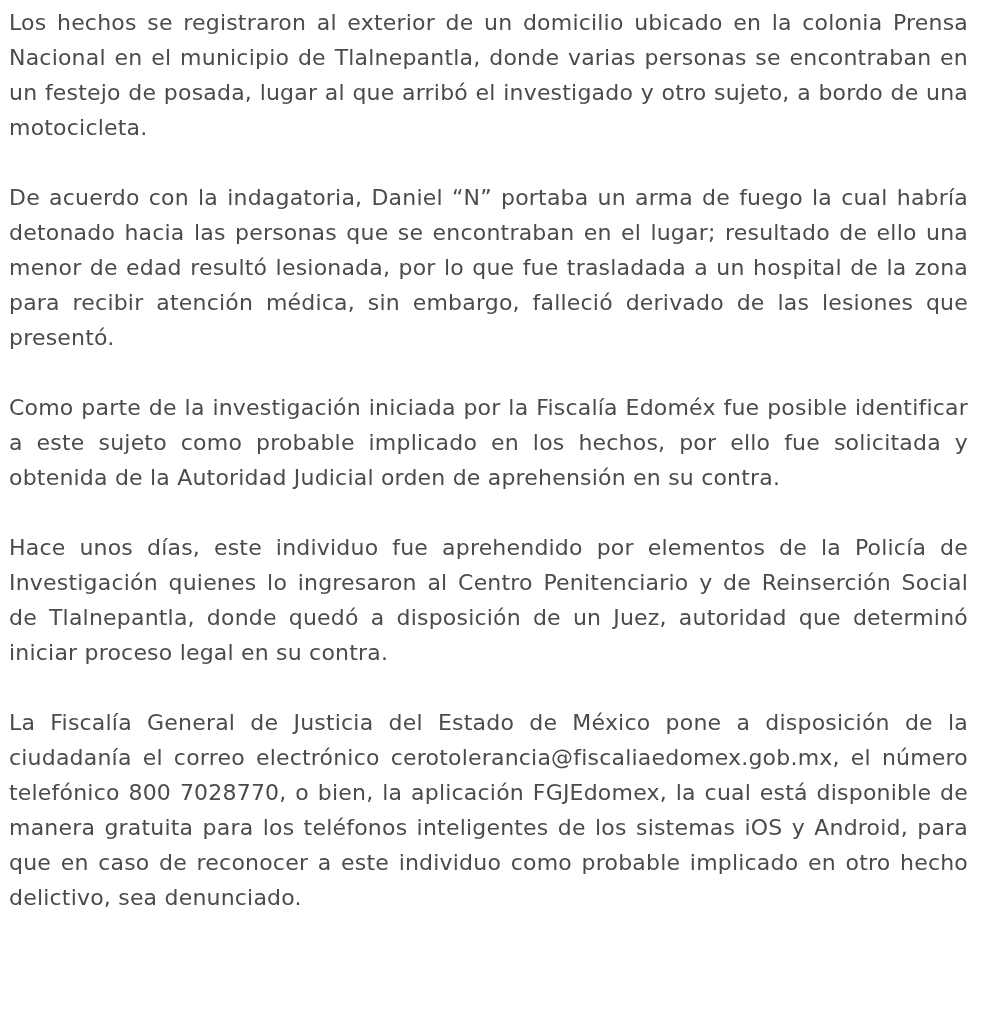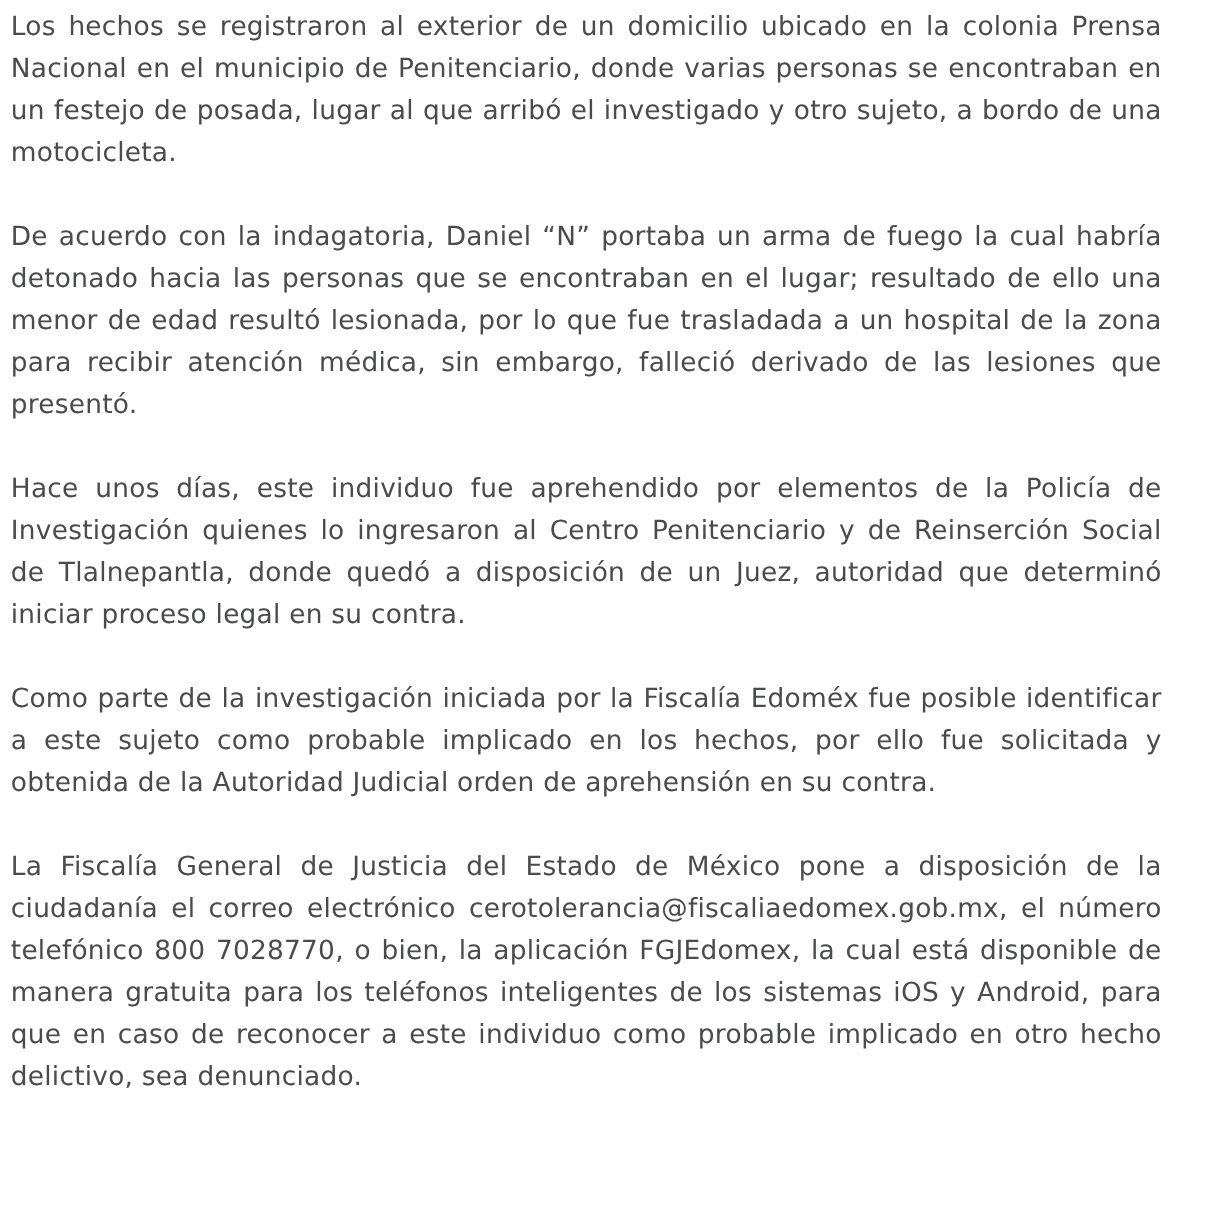--- a/index.html
+++ b/index.html
@@ -28,18 +28,18 @@
     margin: 0 0 35px 0;
   }
   .article p:last-child {
     margin-bottom: 0;
   }
 </style>
 </head>
 <body>
 
 <article class="article">
-  <p>Los hechos se registraron al exterior de un domicilio ubicado en la colonia Prensa Nacional en el municipio de Penitenciario, donde varias personas se encontraban en un festejo de posada, lugar al que arribó el investigado y otro sujeto, a bordo de una motocicleta.</p>
+  <p>Los hechos se registraron al exterior de un domicilio ubicado en la colonia Prensa Nacional en el municipio de Tlalnepantla, donde varias personas se encontraban en un festejo de posada, lugar al que arribó el investigado y otro sujeto, a bordo de una motocicleta.</p>
   <p>De acuerdo con la indagatoria, Daniel “N” portaba un arma de fuego la cual habría detonado hacia las personas que se encontraban en el lugar; resultado de ello una menor de edad resultó lesionada, por lo que fue trasladada a un hospital de la zona para recibir atención médica, sin embargo, falleció derivado de las lesiones que presentó.</p>
+  <p>Como parte de la investigación iniciada por la Fiscalía Edoméx fue posible identificar a este sujeto como probable implicado en los hechos, por ello fue solicitada y obtenida de la Autoridad Judicial orden de aprehensión en su contra.</p>
   <p>Hace unos días, este individuo fue aprehendido por elementos de la Policía de Investigación quienes lo ingresaron al Centro Penitenciario y de Reinserción Social de Tlalnepantla, donde quedó a disposición de un Juez, autoridad que determinó iniciar proceso legal en su contra.</p>
-  <p>Como parte de la investigación iniciada por la Fiscalía Edoméx fue posible identificar a este sujeto como probable implicado en los hechos, por ello fue solicitada y obtenida de la Autoridad Judicial orden de aprehensión en su contra.</p>
   <p>La Fiscalía General de Justicia del Estado de México pone a disposición de la ciudadanía el correo electrónico cerotolerancia@fiscaliaedomex.gob.mx, el número telefónico 800 7028770, o bien, la aplicación FGJEdomex, la cual está disponible de manera gratuita para los teléfonos inteligentes de los sistemas iOS y Android, para que en caso de reconocer a este individuo como probable implicado en otro hecho delictivo, sea denunciado.</p>
 </article>
 
 </body></html>

